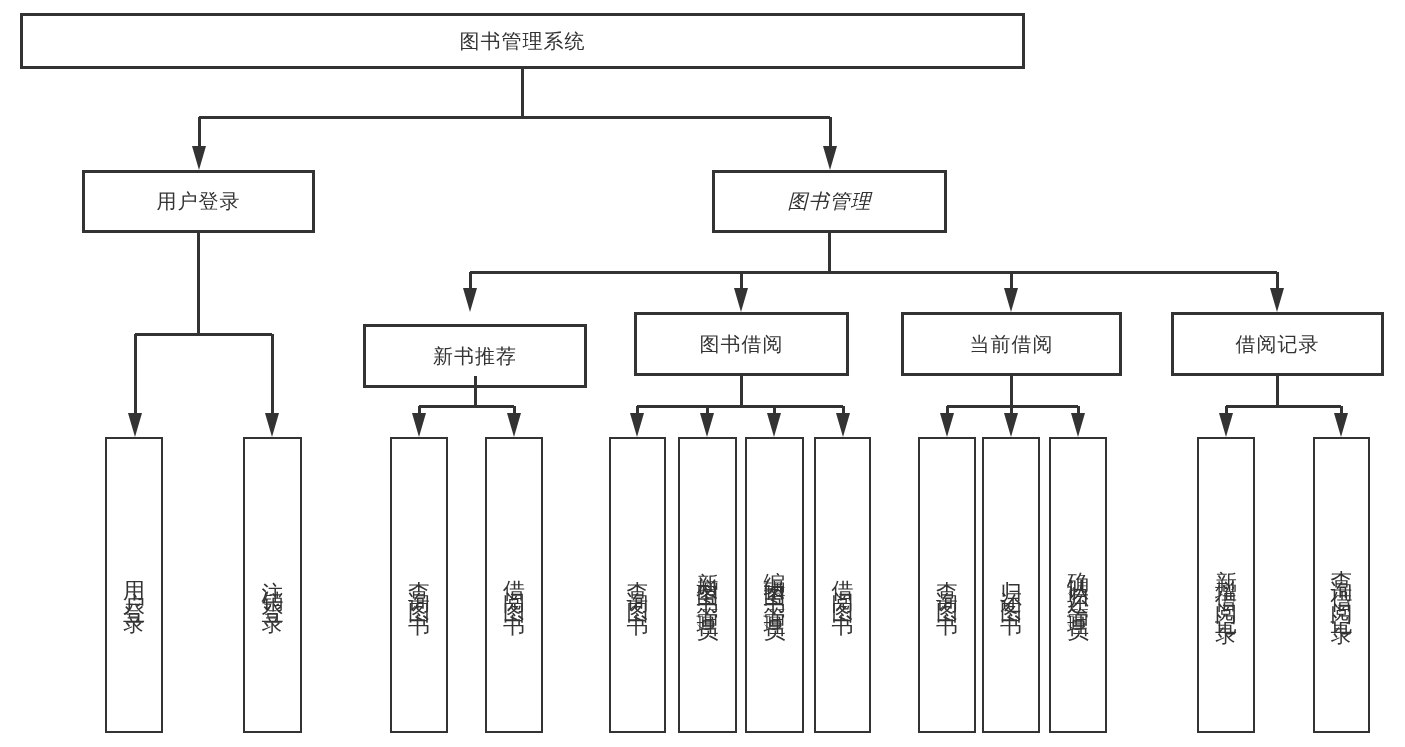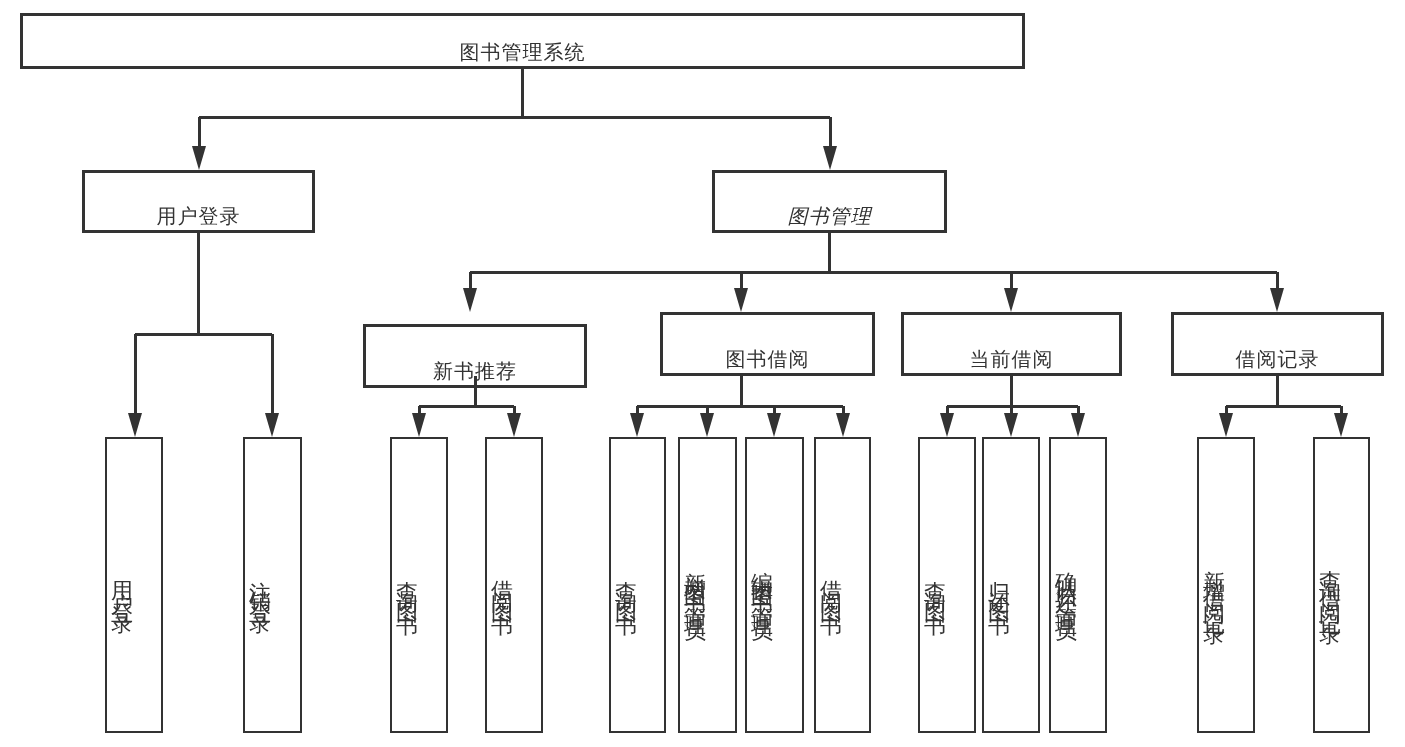--- a/index.html
+++ b/index.html
@@ -10,21 +10,21 @@
     background: #ffffff;
     font-family: "Liberation Sans", sans-serif;
     overflow: hidden;
   }
   .box {
     position: absolute;
     background: #ffffff;
     border: 3px solid #333333;
     box-sizing: border-box;
     display: flex;
-    align-items: flex-end;
+    align-items: center;
     justify-content: center;
     color: #333333;
   }
   .box.h { font-size: 20px; letter-spacing: 1px; }
   .box.v {
     border-width: 2.5px;
     writing-mode: vertical-rl;
     text-orientation: mixed;
     font-size: 22px;
     letter-spacing: 11px;
@@ -94,21 +94,21 @@
     <div class="arrow" style="left:734px; top:288px;"></div>
     <div class="vline" style="left:1009.5px; top:272px; height:20px;"></div>
     <div class="arrow" style="left:1004px; top:288px;"></div>
     <div class="vline" style="left:1275.5px; top:272px; height:20px;"></div>
     <div class="arrow" style="left:1270px; top:288px;"></div>
   </div>
 
   <div class="box h" style="left:363px; top:324px; width:224px; height:64px;">
     <span>新书推荐</span>
   </div>
-  <div class="box h" style="left:634px; top:312px; width:215px; height:64px;margin-left:26px;">
+  <div class="box h" style="left:634px; top:312px; width:215px; height:64px;">
     <span>图书借阅</span>
   </div>
   <div class="box h" style="left:901px; top:312px; width:221px; height:64px;">
     <span>当前借阅</span>
   </div>
   <div class="box h" style="left:1171px; top:312px; width:213px; height:64px;">
     <span>借阅记录</span>
   </div>
 
   <div>

